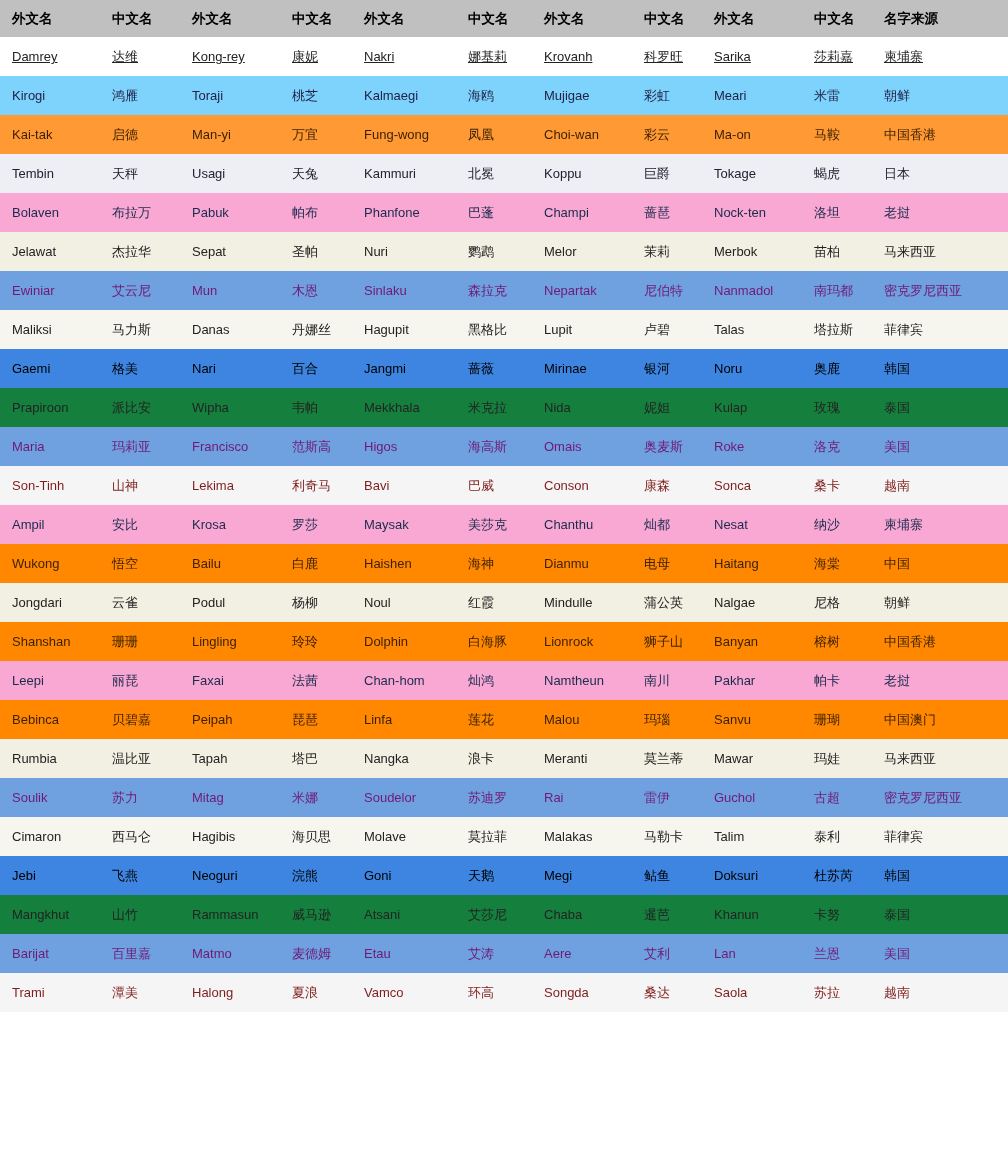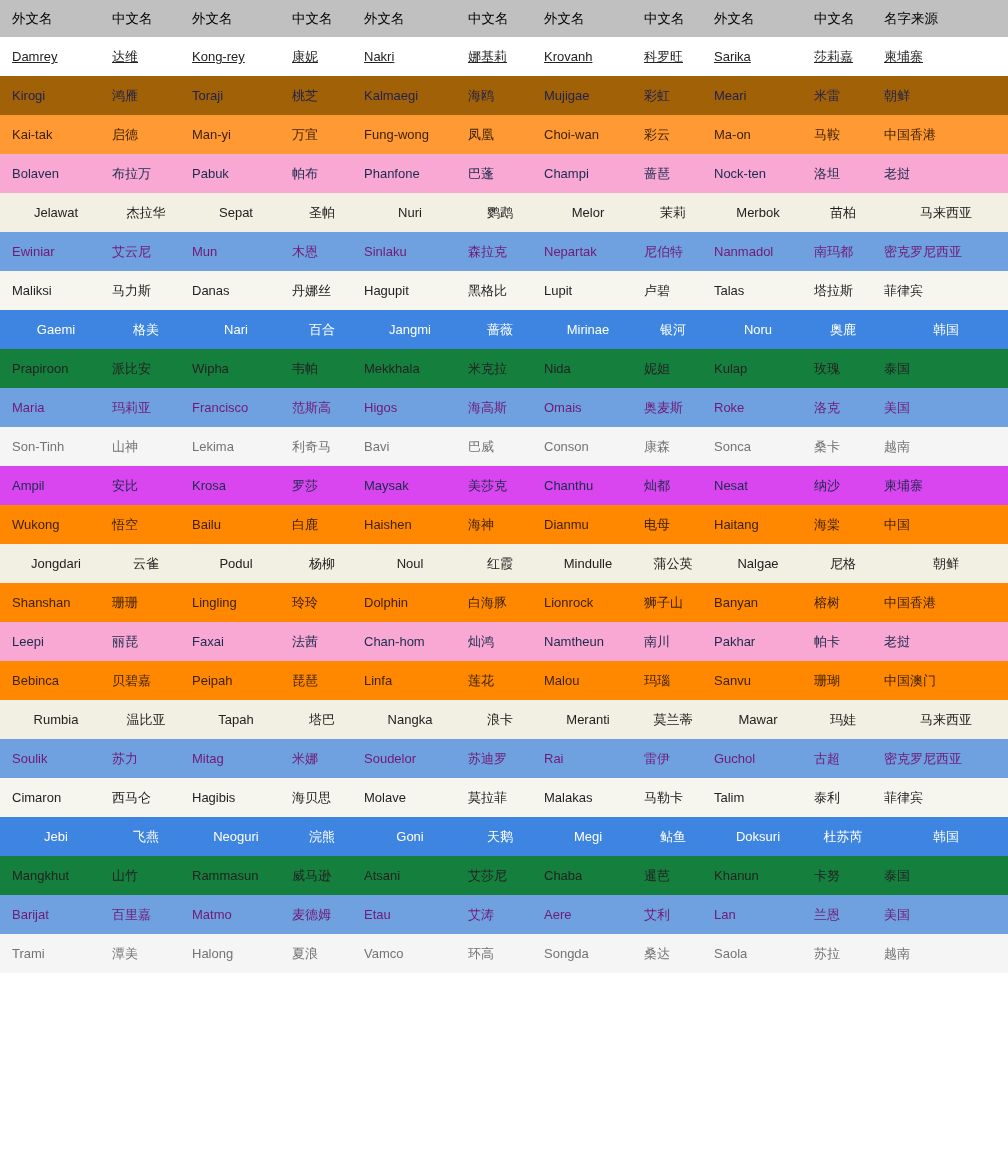--- a/index.html
+++ b/index.html
@@ -28,49 +28,49 @@
   #typhoon-table col.c5  { width: 76px; }
   #typhoon-table col.c6  { width: 100px; }
   #typhoon-table col.c7  { width: 70px; }
   #typhoon-table col.c8  { width: 100px; }
   #typhoon-table col.c9  { width: 70px; }
   #typhoon-table col.c10 { width: 136px; }
 
   #typhoon-table thead th {
     background: #c0c0c0;
     color: #000000;
-    font-weight: normal;
+    font-weight: bold;
     font-size: 13.5px;
     text-align: left;
     padding: 10px 0 9px 12px;
     border: 0;
     white-space: nowrap;
   }
   #typhoon-table tbody td {
     padding: 12px 0 11px 12px;
     border: 0;
     white-space: nowrap;
     overflow: hidden;
     line-height: 16px;
     height: 16px;
   }
   
   tr.bg-white   td { background: #ffffff; color: #222222; text-decoration: underline; }
   tr.bg-orange  td { background: #ff8800; color: #3a1f00; }
   tr.bg-orange2 td { background: #ff9933; color: #3a1f00; }
-  tr.bg-lav     td { background: #a16207; color: #22224a; }
+  tr.bg-lav     td { background: #7dd3fc; color: #22224a; }
   tr.bg-lav2    td { background: #eeeef5; color: #222230; }
-  tr.bg-cream   td { background: #f2f0e2; color: #222222; text-align: center; }
+  tr.bg-cream   td { background: #f2f0e2; color: #222222; }
   tr.bg-cream2  td { background: #f7f6ee; color: #222222; }
-  tr.bg-blue    td { background: #3d85e0; color: #ffffff; text-align: center; }
+  tr.bg-blue    td { background: #3d85e0; color: #000000; }
   tr.bg-blue2   td { background: #6fa0e0; color: #701a75; }
-  tr.bg-blue3   td { background: #d946ef; color: #1b2a4d; }
+  tr.bg-blue3   td { background: #f9a8d4; color: #1b2a4d; }
   tr.bg-blue4   td { background: #f9a8d4; color: #1b2a4d; }
   tr.bg-blue5   td { background: #15803d; color: #222222; }
-  tr.bg-gray2   td { background: #f5f5f5; color: #737373; }
+  tr.bg-gray2   td { background: #f5f5f5; color: #7f1d1d; }
 </style>
 </head>
 <body>
 
 <table id="typhoon-table">
   <colgroup>
     <col class="c0">
       <col class="c1">
       <col class="c2">
       <col class="c3">
@@ -130,20 +130,33 @@
         <td>Man-yi</td>
         <td>万宜</td>
         <td>Fung-wong</td>
         <td>凤凰</td>
         <td>Choi-wan</td>
         <td>彩云</td>
         <td>Ma-on</td>
         <td>马鞍</td>
         <td>中国香港</td>
       </tr>
+      <tr class="bg-lav2">
+        <td>Tembin</td>
+        <td>天秤</td>
+        <td>Usagi</td>
+        <td>天兔</td>
+        <td>Kammuri</td>
+        <td>北冕</td>
+        <td>Koppu</td>
+        <td>巨爵</td>
+        <td>Tokage</td>
+        <td>蝎虎</td>
+        <td>日本</td>
+      </tr>
       <tr class="bg-blue4">
         <td>Bolaven</td>
         <td>布拉万</td>
         <td>Pabuk</td>
         <td>帕布</td>
         <td>Phanfone</td>
         <td>巴蓬</td>
         <td>Champi</td>
         <td>蔷琶</td>
         <td>Nock-ten</td>

